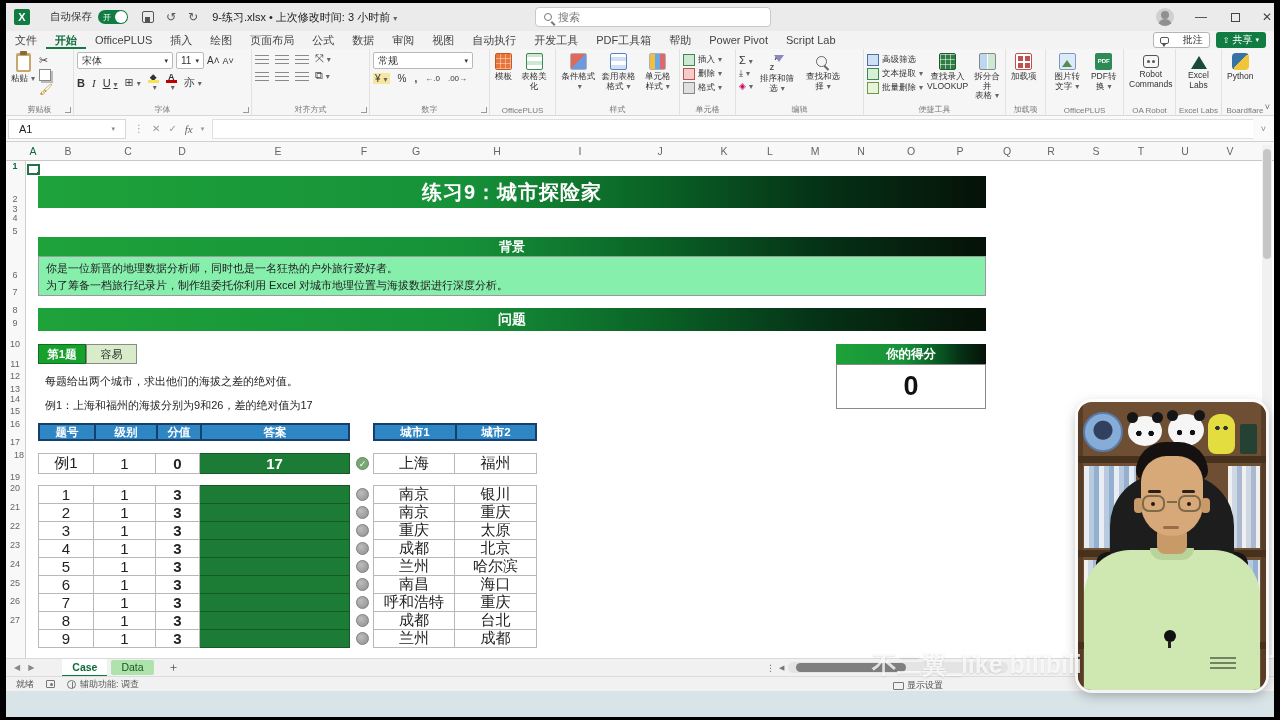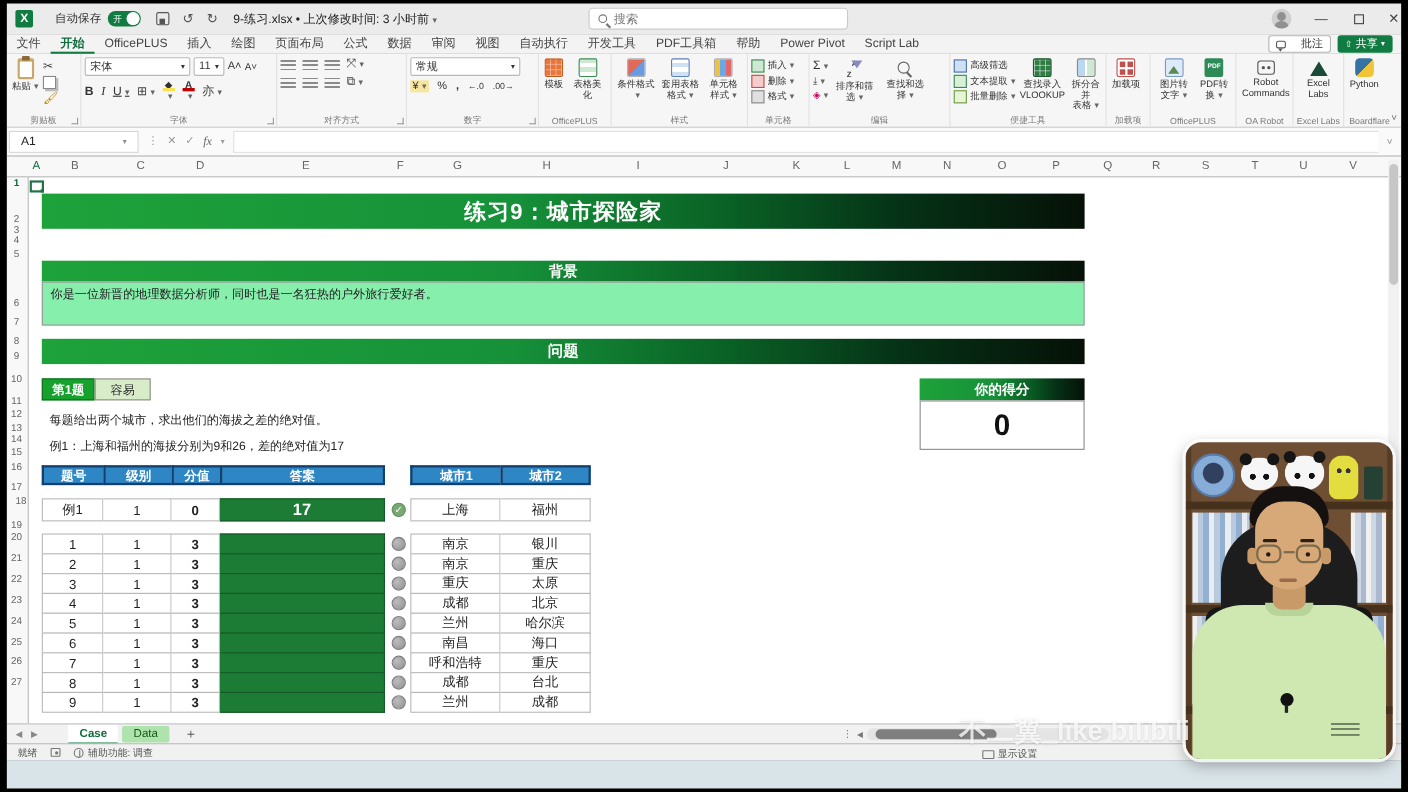--- a/index.html
+++ b/index.html
@@ -109,21 +109,21 @@
 #q-banner{left:38px;top:308px;width:948px;height:23px;font-size:14px}
 #q1-chip{left:38px;top:344px;width:48px;height:20px;background:#16a02c;color:#fff;font-size:11.5px;font-weight:bold;display:flex;align-items:center;justify-content:center;border:1px solid #0c6e1e;z-index:2}
 #easy-chip{left:86px;top:344px;width:51px;height:20px;background:#d9ecca;color:#2a2a2a;font-size:11px;display:flex;align-items:center;justify-content:center;border:1px solid #8a8a8a;z-index:2}
 #score-head{left:836px;top:344px;width:150px;height:20px;font-size:12.5px}
 #score-box{left:836px;top:364px;width:150px;height:45px;border:1px solid #8a8a8a;background:#fff;display:flex;align-items:center;justify-content:center;font-size:27px;font-weight:bold;color:#111;z-index:2}
 .note{position:absolute;font-size:11px;color:#222;z-index:2;white-space:nowrap}
 .thead{position:absolute;display:flex;z-index:2}
 .thc{background:#2e86c5;color:#fff;font-size:11.5px;font-weight:bold;display:flex;align-items:center;justify-content:center;border:2px solid #14406e;border-right:none;height:18px}
 .thc:last-child{border-right:2px solid #14406e}
 .trow{position:absolute;display:flex;z-index:2}
-.tc{background:#fff;border:1px solid #b8b8b8;border-left:none;font-size:12px;color:#222;display:flex;align-items:center;justify-content:center}
+.tc{background:#fff;border:1px solid #b8b8b8;border-left:none;font-size:15px;color:#222;display:flex;align-items:center;justify-content:center}
 .tc.fst{border-left:1px solid #b8b8b8}
 .ansc{background:#1c7c35;border:1px solid #145a26;border-left:none}
 .ans-val{color:#fff;font-weight:bold;font-size:15px}
 .dot{width:13px;height:13px;border-radius:50%;background:radial-gradient(circle at 35% 35%,#bdbdbd,#8f8f8f);border:1px solid #7d7d7d;margin-left:6px;flex:none;align-self:center}
 .dot.ok{background:#7aa874;border-color:#5e8c5a;color:#fff;font-size:9px;display:flex;align-items:center;justify-content:center}
 .dot.ok::after{content:"✓"}
 .w-no{width:56px}.w-lv{width:62px}.w-pt{width:44px}.w-an{width:150px}.w-ct{width:82px}
 .h-ex{height:21px}.h-q{height:19px}
 .qgrid{position:absolute;z-index:2}
 .qgrid .trw{display:flex;margin-top:-1px}
@@ -543,20 +543,21 @@
 </div>
 <div id="a1sel" class="abs"></div>
 <div id="vscroll" class="abs">
     <span class="thumb"></span>
   </div>
 
 <div id="title-banner" class="abs banner">练习9：城市探险家</div>
 <div id="bg-banner" class="abs banner">背景</div>
 <div id="bg-box" class="abs">
   <div>你是一位新晋的地理数据分析师，同时也是一名狂热的户外旅行爱好者。</div>
+  <div>为了筹备一档旅行纪录片，制作组委托你利用 Excel 对城市地理位置与海拔数据进行深度分析。</div>
 </div>
 <div id="q-banner" class="abs banner">问题</div>
 <div id="q1-chip" class="abs">第1题</div>
 <div id="easy-chip" class="abs">容易</div>
 <div id="score-head" class="abs banner">你的得分</div>
 <div id="score-box" class="abs">0</div>
 <div class="note" style="left:45px;top:374px">每题给出两个城市，求出他们的海拔之差的绝对值。</div>
 <div class="note" style="left:45px;top:398px">例1：上海和福州的海拔分别为9和26，差的绝对值为17</div>
 
 <div class="thead" style="left:38px;top:423px">

